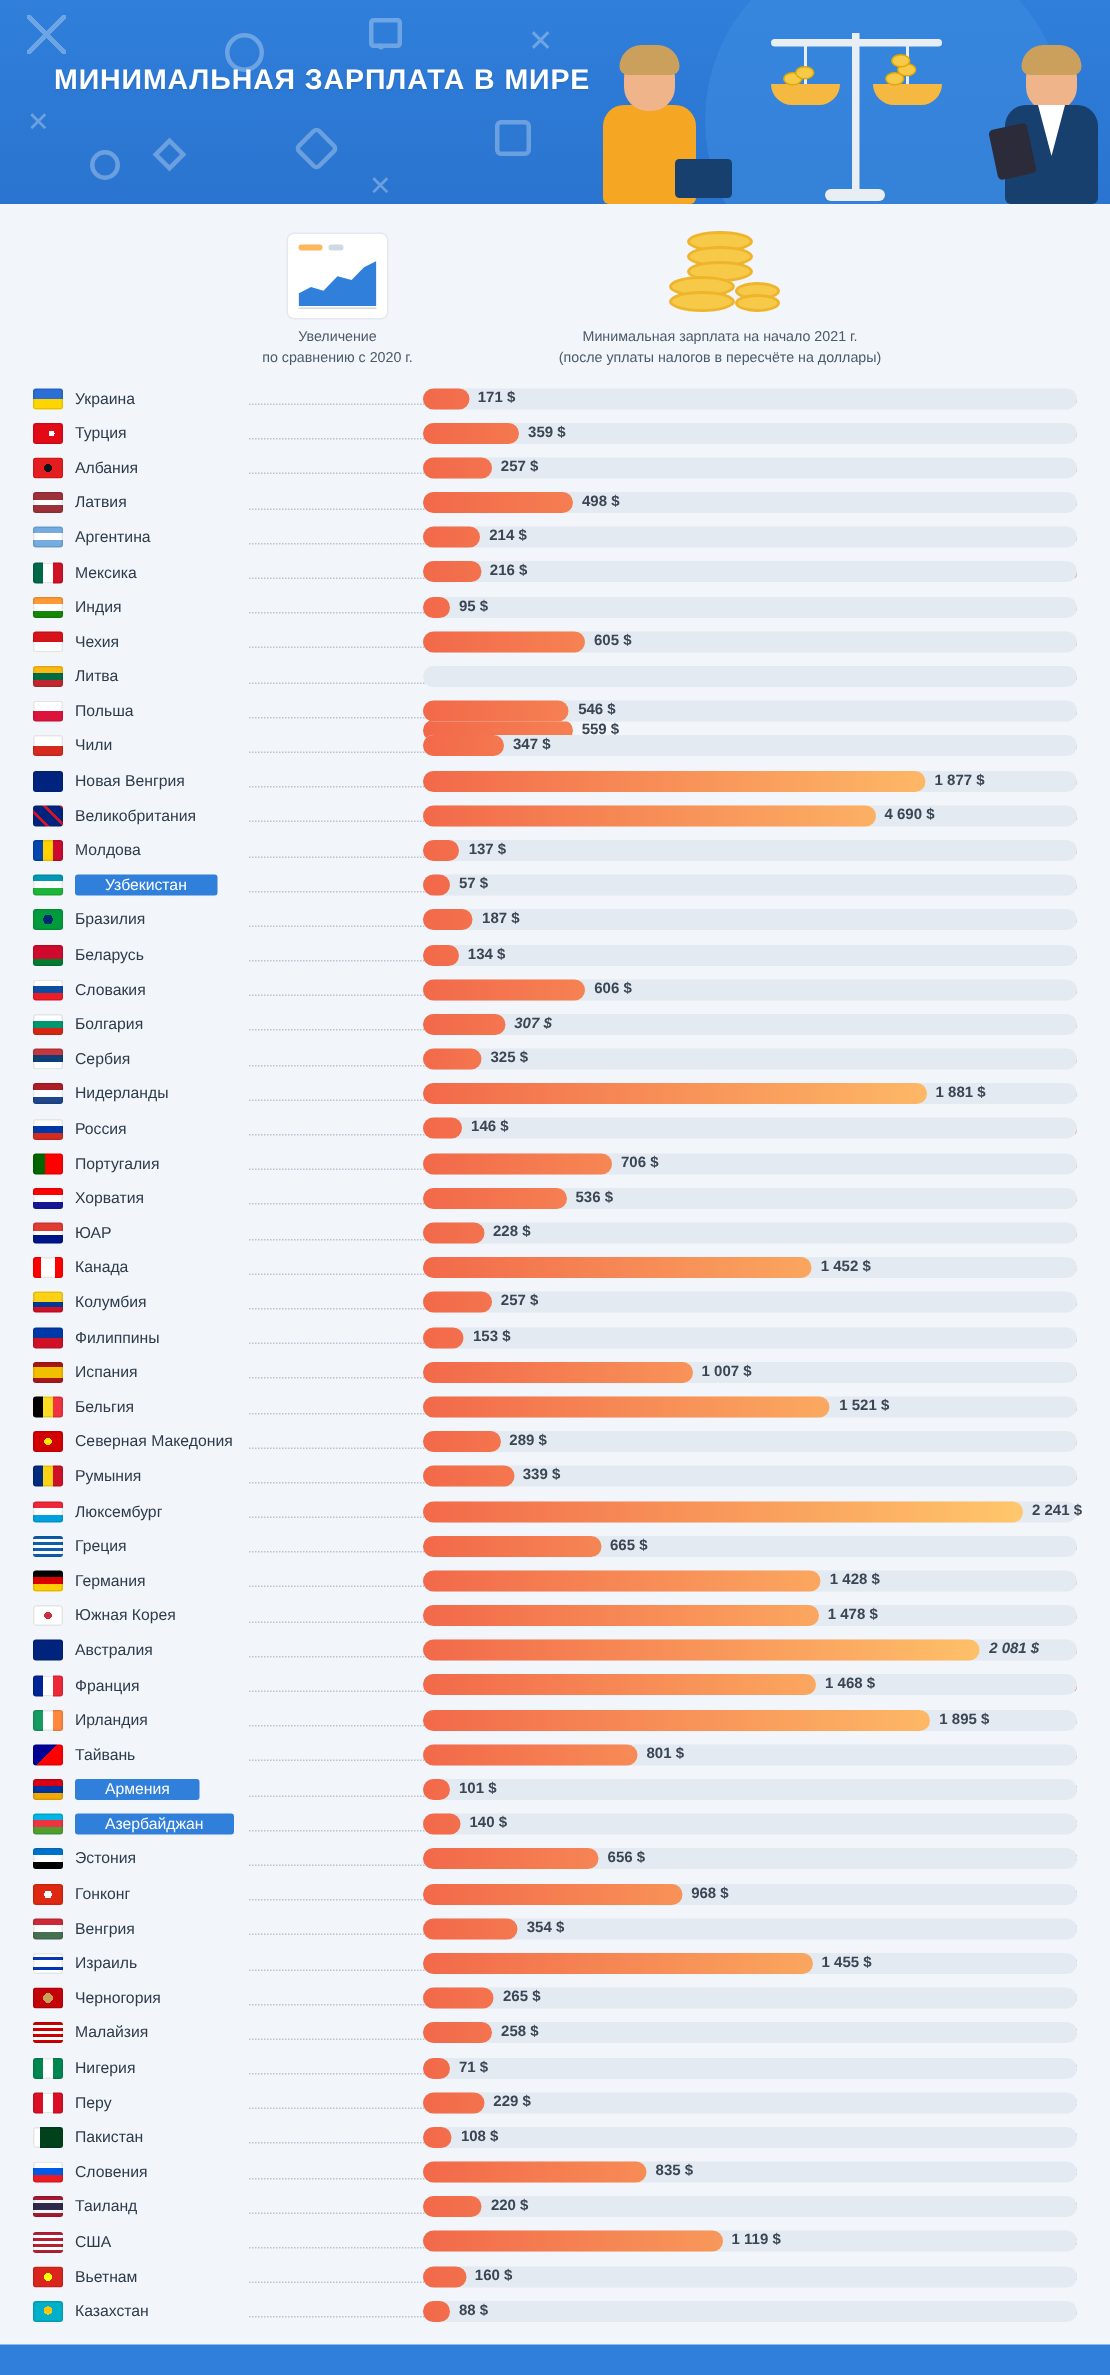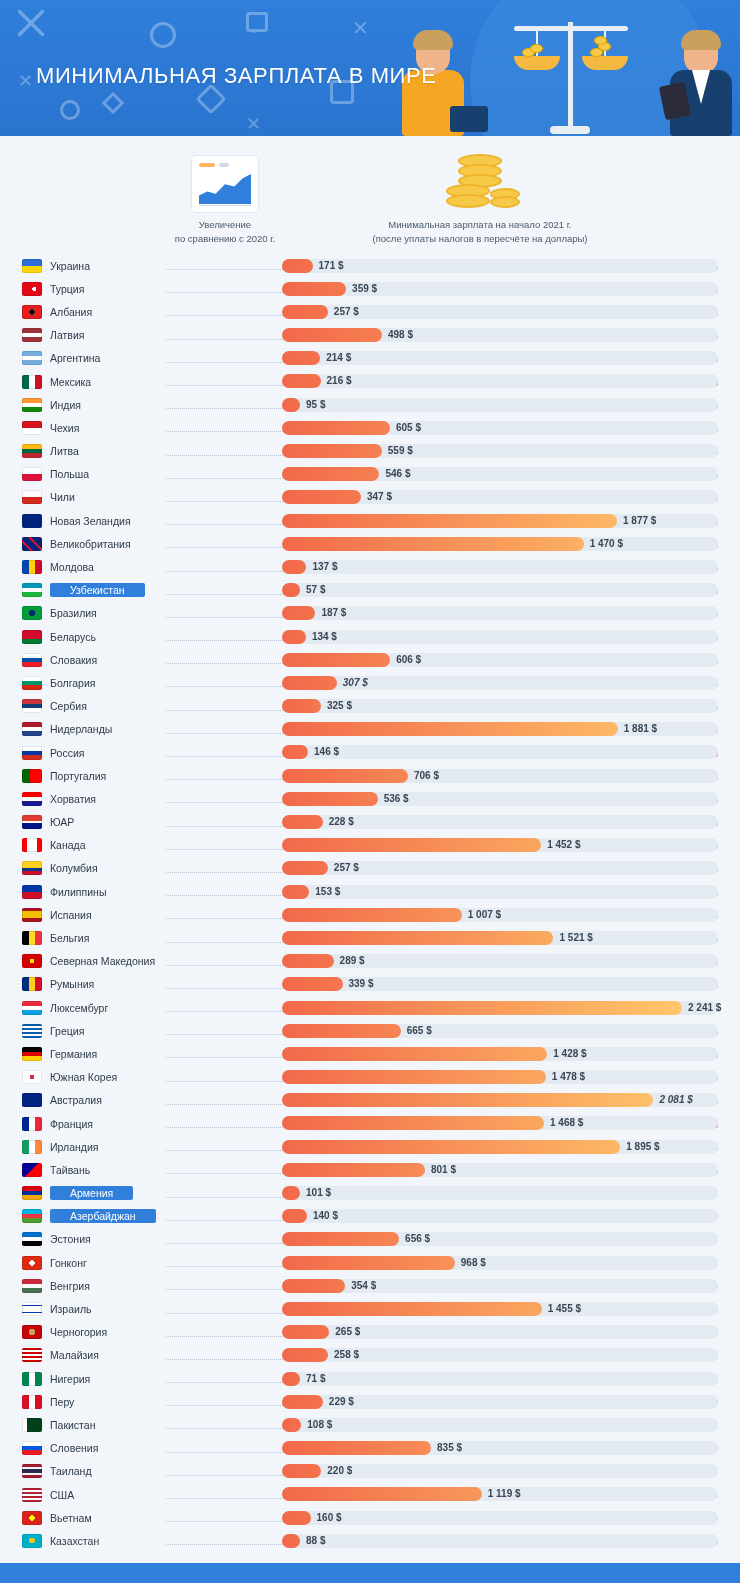--- a/index.html
+++ b/index.html
@@ -53,22 +53,22 @@
 
   .scales { position: absolute; left: 104px; bottom: 2px; width: 130px; height: 120px; }
   .sc-post { position: absolute; left: 62px; top: 8px; width: 5px; height: 108px; background: #e9eef5; }
   .sc-bar { position: absolute; left: 8px; top: 12px; width: 114px; height: 5px; background: #e9eef5; border-radius: 3px; }
   .sc-rope { position: absolute; top: 16px; width: 2px; height: 26px; background: #e9eef5; }
   .sc-pan { position: absolute; width: 46px; height: 14px; background: #f5b942; border-radius: 0 0 22px 22px; }
   .sc-base { position: absolute; left: 44px; bottom: 0; width: 40px; height: 8px; background: #e9eef5; border-radius: 4px; }
   .coin { position: absolute; width: 13px; height: 9px; border-radius: 50%; background: #f7c948; border: 1px solid #e0a800; }
 
   .header-title {
-    position: absolute; left: 36px; top: 63px;
-    color: #ffffff; font-size: 22px; font-weight: normal; letter-spacing: .6px;
+    position: absolute; left: 36px; top: 43px;
+    color: #ffffff; font-size: 19px; font-weight: bold; letter-spacing: .6px;
     text-shadow: 0 1px 2px rgba(0,0,0,.12);
   }
 
   
   .legend { position: relative; height: 118px; }
   .legend-col { position: absolute; text-align: center; color: #4a5a6a; font-size: 9.5px; line-height: 1.45; }
   .legend-inc { left: 120px; top: 14px; width: 210px; }
   .legend-sal { left: 330px; top: 14px; width: 300px; }
   .legend-ico { height: 62px; display: flex; align-items: flex-end; justify-content: center; margin-bottom: 6px; }
 
@@ -297,21 +297,21 @@
           </div>
         </div>
       </div>
       <div class="row">
         <div class="flag" style="background:linear-gradient(180deg,#fdb913 33%,#006a44 33% 66%,#c1272d 66%);background-size:cover;"></div>
         <div class="cname">Литва</div>
         <div class="dots"></div>
         <div class="pct up">↑ 10,0%</div>
         <div class="track"></div>
         <div class="barwrap">
-          <div class="bar" style="width:99.776885319054px;background:linear-gradient(90deg,#f2694a,rgb(245,128,82));">
+          <div class="bar" style="width:99.776885319054px;background:linear-gradient(90deg,#f2694a,rgb(245,128,82));margin-top:36px;">
             <span class="val">559 $</span>
           </div>
         </div>
       </div>
       <div class="row">
         <div class="flag" style="background:linear-gradient(180deg,#fff 50%,#dc143c 50%);background-size:cover;"></div>
         <div class="cname">Польша</div>
         <div class="dots"></div>
         <div class="pct up">↑ 9,8%</div>
         <div class="track"></div>
@@ -321,46 +321,46 @@
           </div>
         </div>
       </div>
       <div class="row">
         <div class="flag" style="background:linear-gradient(180deg,#fff 50%,#d52b1e 50%);background-size:cover;"></div>
         <div class="cname">Чили</div>
         <div class="dots"></div>
         <div class="pct up">↑ 9,8%</div>
         <div class="track"></div>
         <div class="barwrap">
-          <div class="bar" style="width:79px;background:linear-gradient(90deg,#f2694a,rgb(244,120,79));">
+          <div class="bar" style="width:54px;background:linear-gradient(90deg,#f2694a,rgb(244,120,79));">
             <span class="val">347 $</span>
           </div>
         </div>
       </div>
       <div class="row">
         <div class="flag" style="background:linear-gradient(135deg,#00247d 60%,#00247d 60%);background-size:cover;"></div>
-        <div class="cname">Новая Зеландия</div>
+        <div class="cname">Новая Венгрия</div>
         <div class="dots"></div>
         <div class="pct up">↑ 8,1%</div>
         <div class="track"></div>
         <div class="barwrap">
           <div class="bar" style="width:335.029004908523px;background:linear-gradient(90deg,#f2694a,rgb(253,184,102));">
             <span class="val">1 877 $</span>
           </div>
         </div>
       </div>
       <div class="row">
         <div class="flag" style="background:repeating-linear-gradient(45deg,#00247d 0 6px,#cf142b 6px 8px);background-size:cover;"></div>
         <div class="cname">Великобритания</div>
         <div class="dots"></div>
         <div class="pct up">↑ 7,7%</div>
         <div class="track"></div>
         <div class="barwrap">
           <div class="bar" style="width:301.65104863900046px;background:linear-gradient(90deg,#f2694a,rgb(252,176,99));">
-            <span class="val">1 470 $</span>
+            <span class="val">4 690 $</span>
           </div>
         </div>
       </div>
       <div class="row">
         <div class="flag" style="background:linear-gradient(90deg,#0046ae 33%,#ffd200 33% 66%,#cc092f 66%);background-size:cover;"></div>
         <div class="cname">Молдова</div>
         <div class="dots"></div>
         <div class="pct up">↑ 7,5%</div>
         <div class="track"></div>
         <div class="barwrap">

